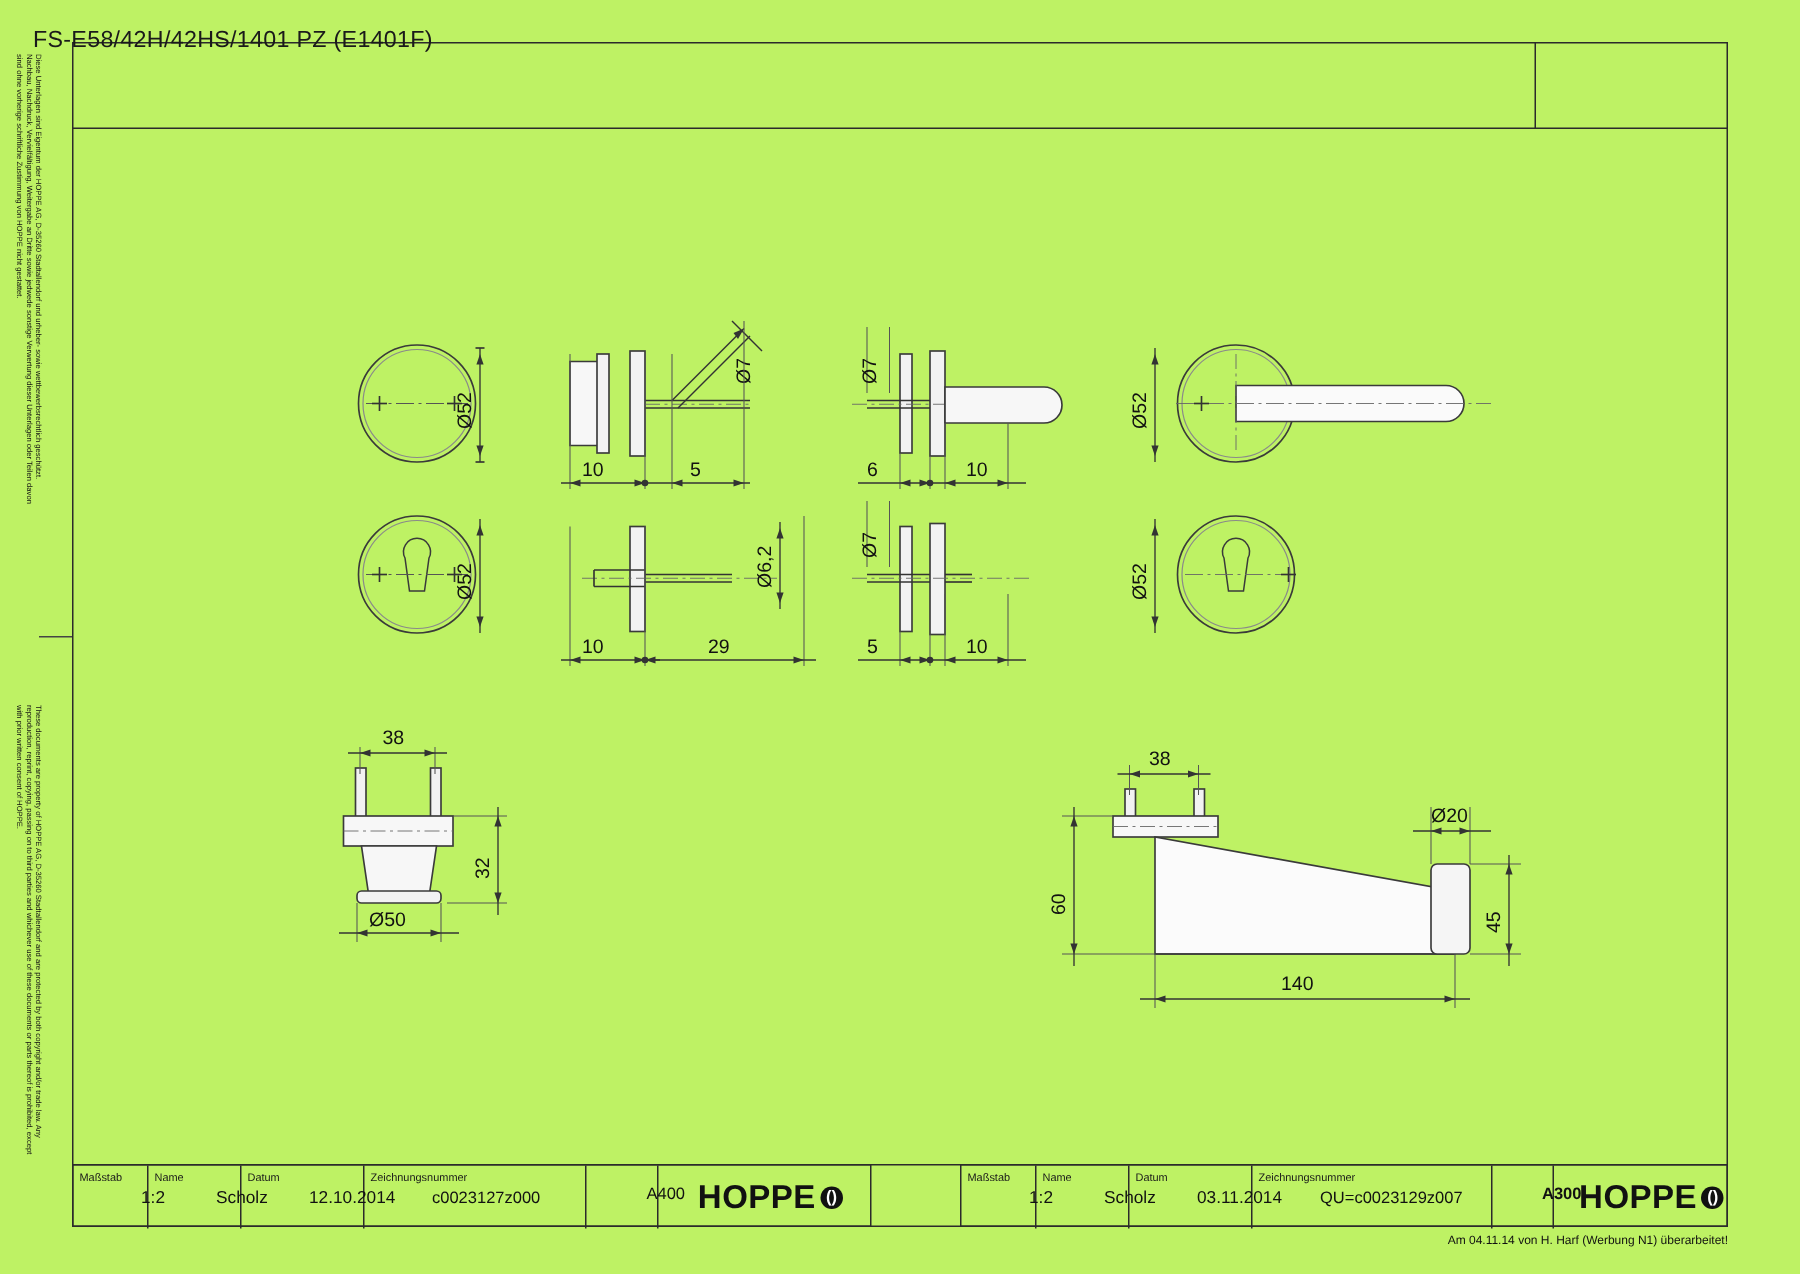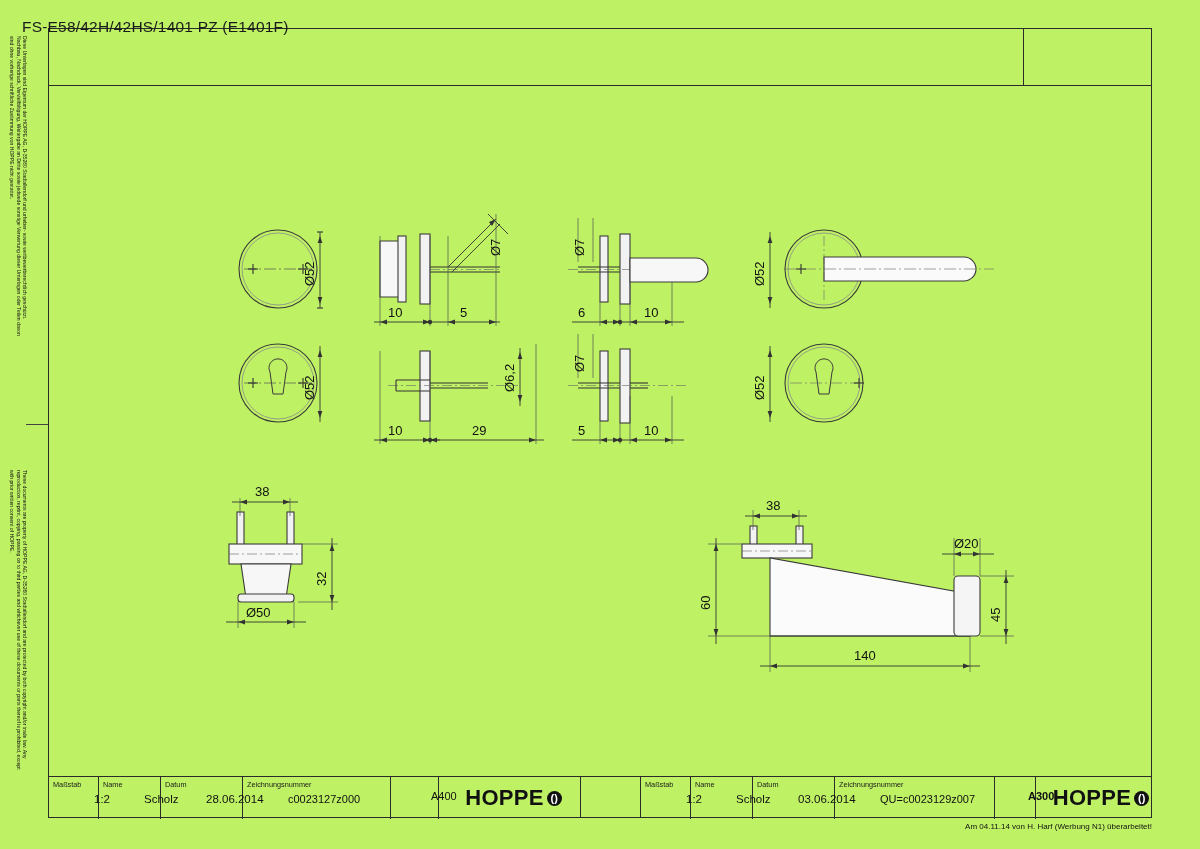--- a/index.html
+++ b/index.html
@@ -299,21 +299,21 @@
     <div class="tbcell" style="left:0;width:50px;">
       <div class="tb-lab">Maßstab</div>
       <div class="tb-val">1:2</div>
     </div>
     <div class="tbcell" style="left:50px;width:62px;">
       <div class="tb-lab">Name</div>
       <div class="tb-val">Scholz</div>
     </div>
     <div class="tbcell" style="left:112px;width:82px;">
       <div class="tb-lab">Datum</div>
-      <div class="tb-val">28.06.2014</div>
+      <div class="tb-val">12.10.2014</div>
     </div>
     <div class="tbcell" style="left:194px;width:148px;">
       <div class="tb-lab">Zeichnungsnummer</div>
       <div class="tb-val big">c0023127z000</div>
     </div>
     <div class="tbcell" style="left:334px;width:56px;">
       <div class="tb-val big" style="top:13px;left:8px;">A400</div>
     </div>
     <div class="hoppe" style="left:398px;width:133px;">
       <span class="word">HOPPE</span>
@@ -325,21 +325,21 @@
     <div class="tbcell" style="left:0;width:50px;">
       <div class="tb-lab">Maßstab</div>
       <div class="tb-val">1:2</div>
     </div>
     <div class="tbcell" style="left:50px;width:62px;">
       <div class="tb-lab">Name</div>
       <div class="tb-val">Scholz</div>
     </div>
     <div class="tbcell" style="left:112px;width:82px;">
       <div class="tb-lab">Datum</div>
-      <div class="tb-val">03.06.2014</div>
+      <div class="tb-val">03.11.2014</div>
     </div>
     <div class="tbcell" style="left:194px;width:160px;">
       <div class="tb-lab">Zeichnungsnummer</div>
       <div class="tb-val big">QU=c0023129z007</div>
     </div>
     <div class="tbcell" style="left:339px;width:56px;font-weight:bold;">
       <div class="tb-val big" style="top:13px;left:8px;">A300</div>
     </div>
     <div class="hoppe" style="left:410px;width:100px;">
       <span class="word">HOPPE</span>

